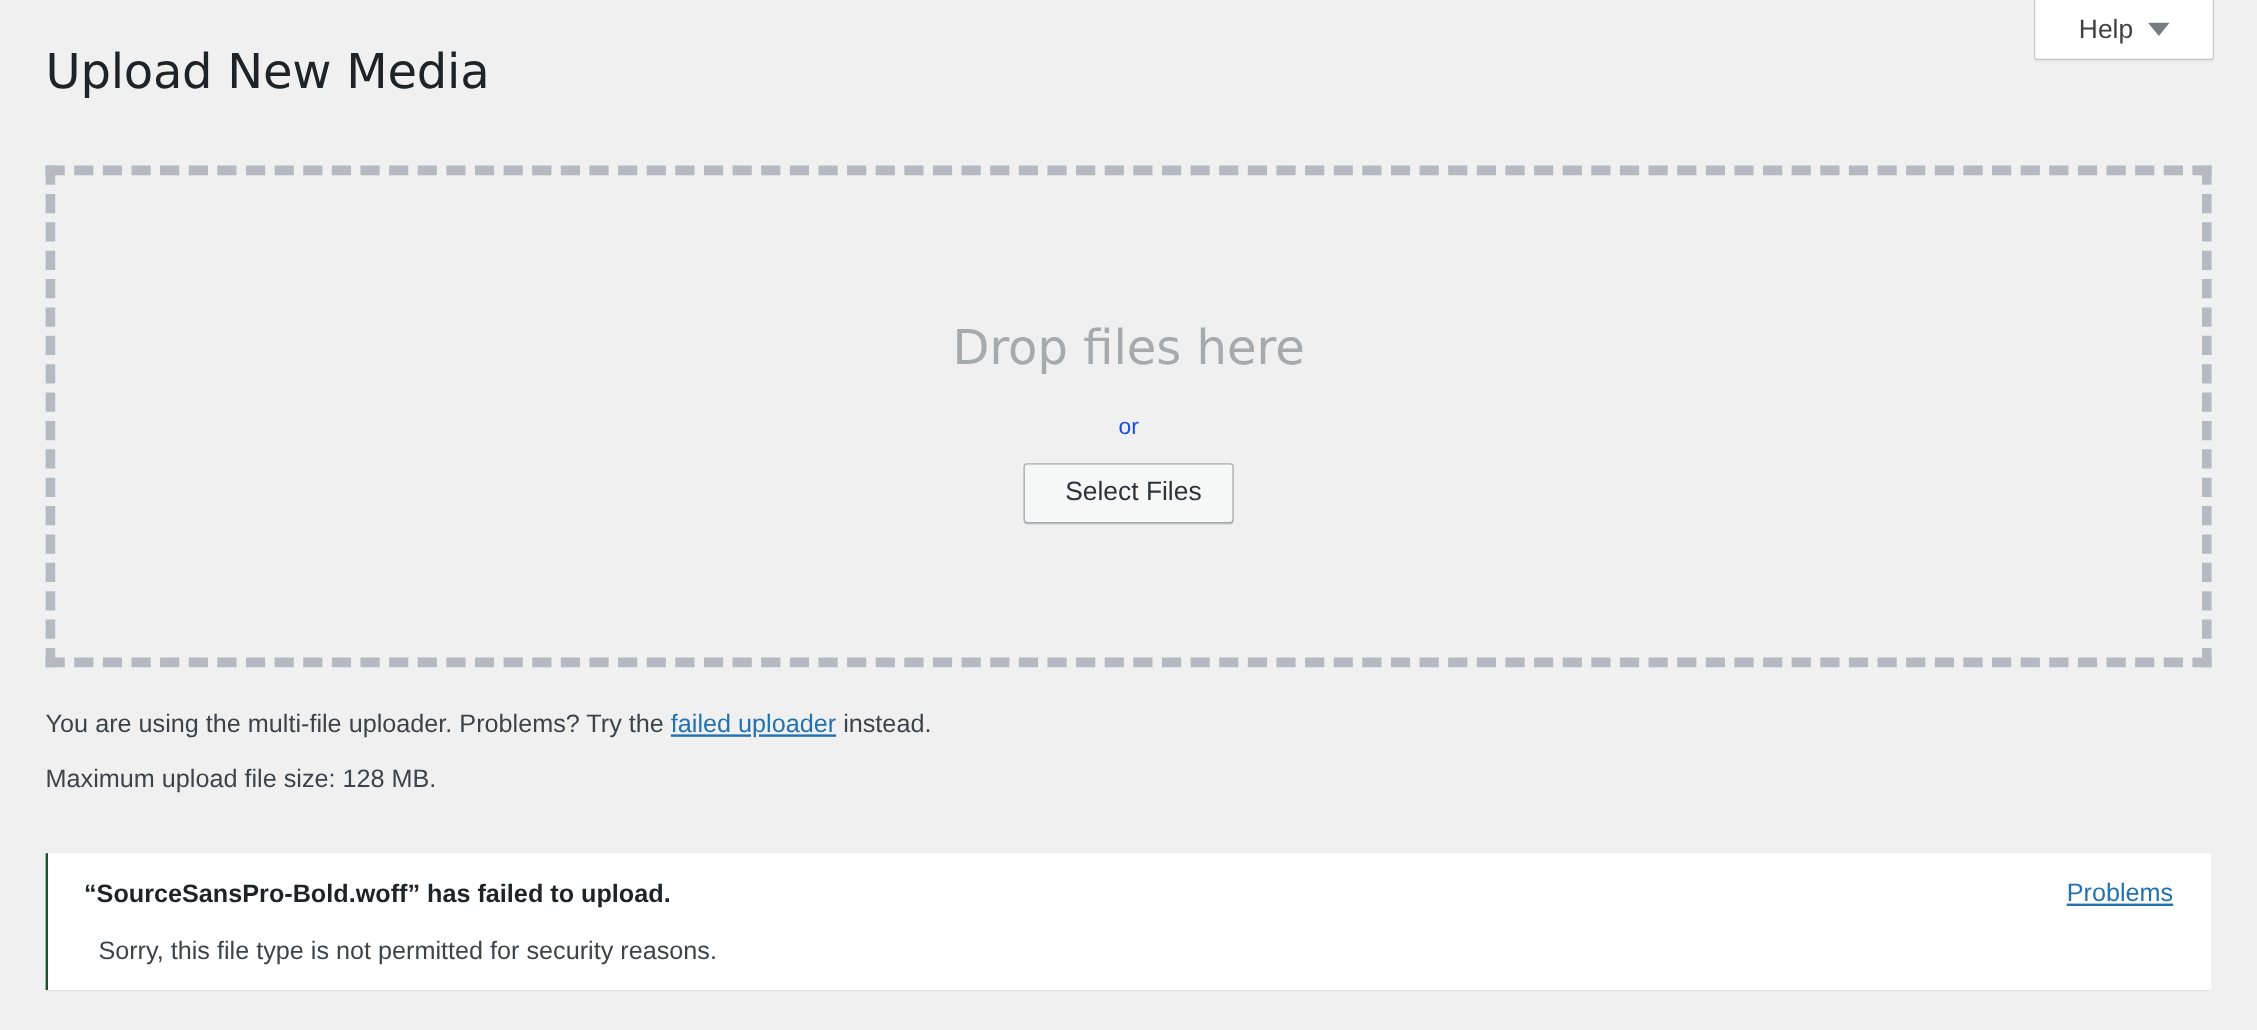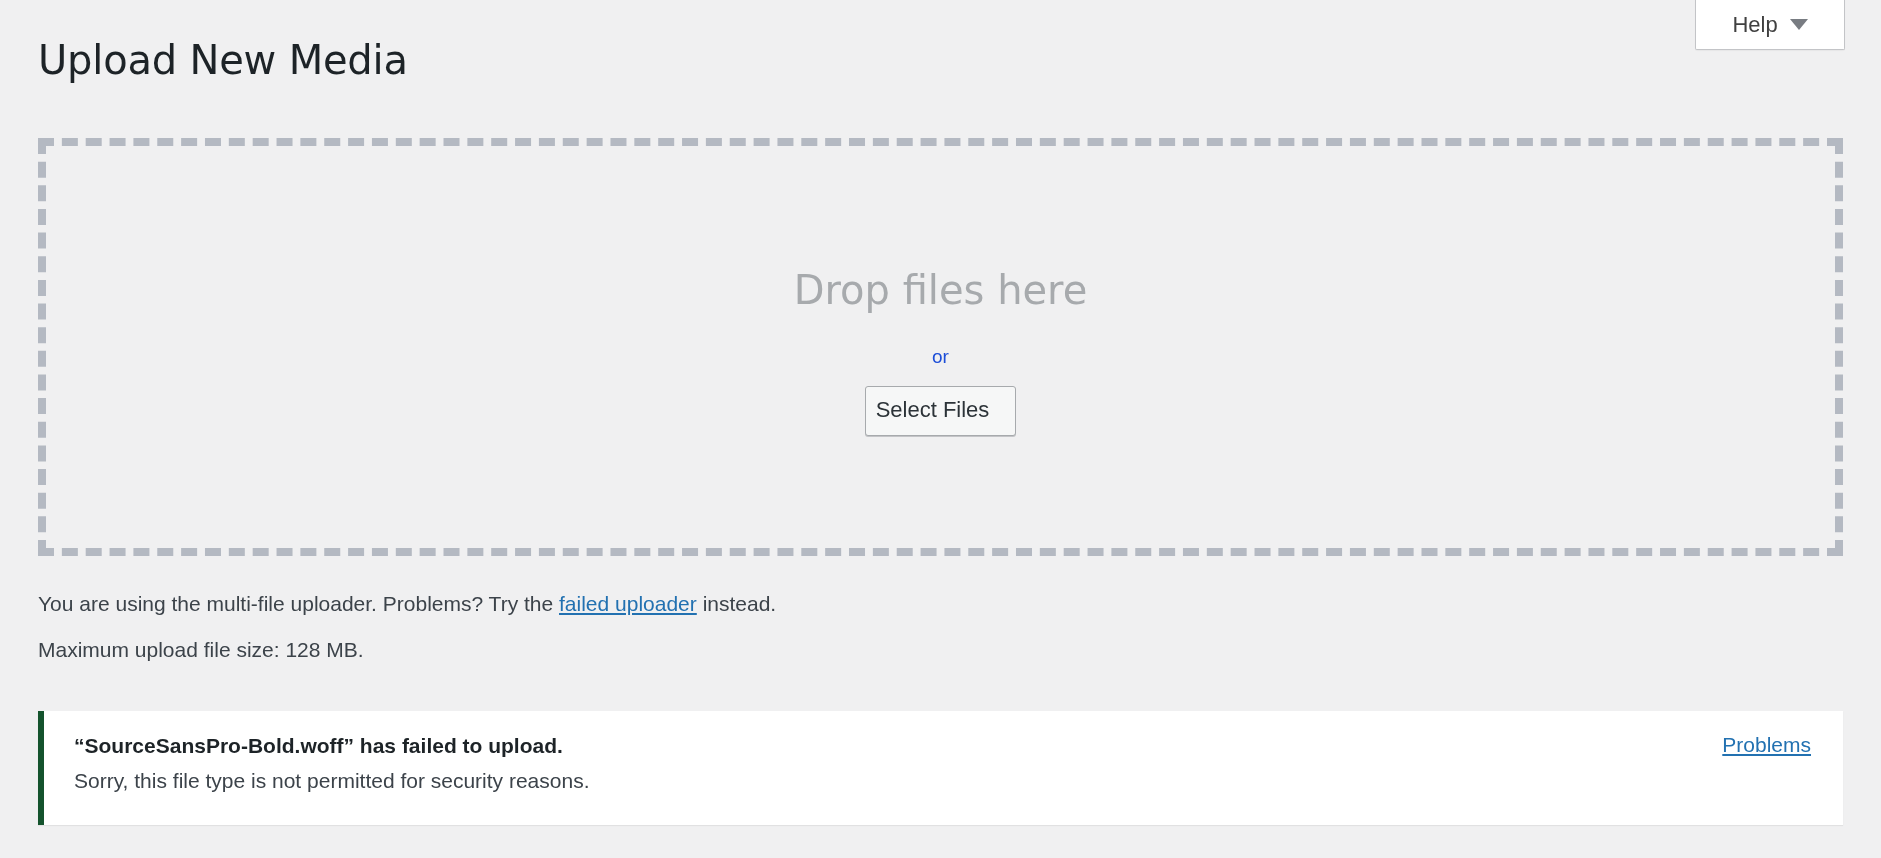--- a/index.html
+++ b/index.html
@@ -100,21 +100,21 @@
     line-height: 1.3;
   }
   .select-files-btn {
     display: inline-block;
     background: #f6f7f7;
     border: 1px solid #a7aaad;
     border-radius: 3px;
     color: #2c3338;
     font-size: 22px;
     font-family: "Liberation Sans", "DejaVu Sans", sans-serif;
-    padding: 10px 26px 12px 10px;
+    padding: 10px 26px 12px 34px;
     line-height: 1.2;
     cursor: pointer;
     box-shadow: 0 1px 0 #c3c4c7;
   }
 
   
   .info-line {
     position: absolute;
     left: 38px;
     font-size: 21px;
@@ -133,21 +133,21 @@
   }
 
   
   .notice {
     position: absolute;
     left: 38px;
     top: 711px;
     width: 1805px;
     height: 114px;
     background: #ffffff;
-    border-left: 6px solid #14532d;
+    border-left: 2px solid #14532d;
     box-shadow: 0 1px 1px rgba(0,0,0,0.06);
     display: flex;
     align-items: flex-start;
     justify-content: space-between;
     padding: 20px 32px 20px 30px;
   }
   .notice-body {
     display: flex;
     flex-direction: column;
     gap: 6px;
@@ -157,21 +157,21 @@
     font-weight: bold;
     color: #1d2327;
     line-height: 1.4;
     margin: 0;
   }
   .notice-detail {
     font-size: 21px;
     font-weight: 400;
     color: #3c434a;
     line-height: 1.4;
-    margin: 0;
+    margin: 12px;
     text-align: center;
   }
   .notice-dismiss {
     font-size: 21px;
     color: #2271b1;
     text-decoration: underline;
     cursor: pointer;
     white-space: nowrap;
     margin-top: 2px;
   }

